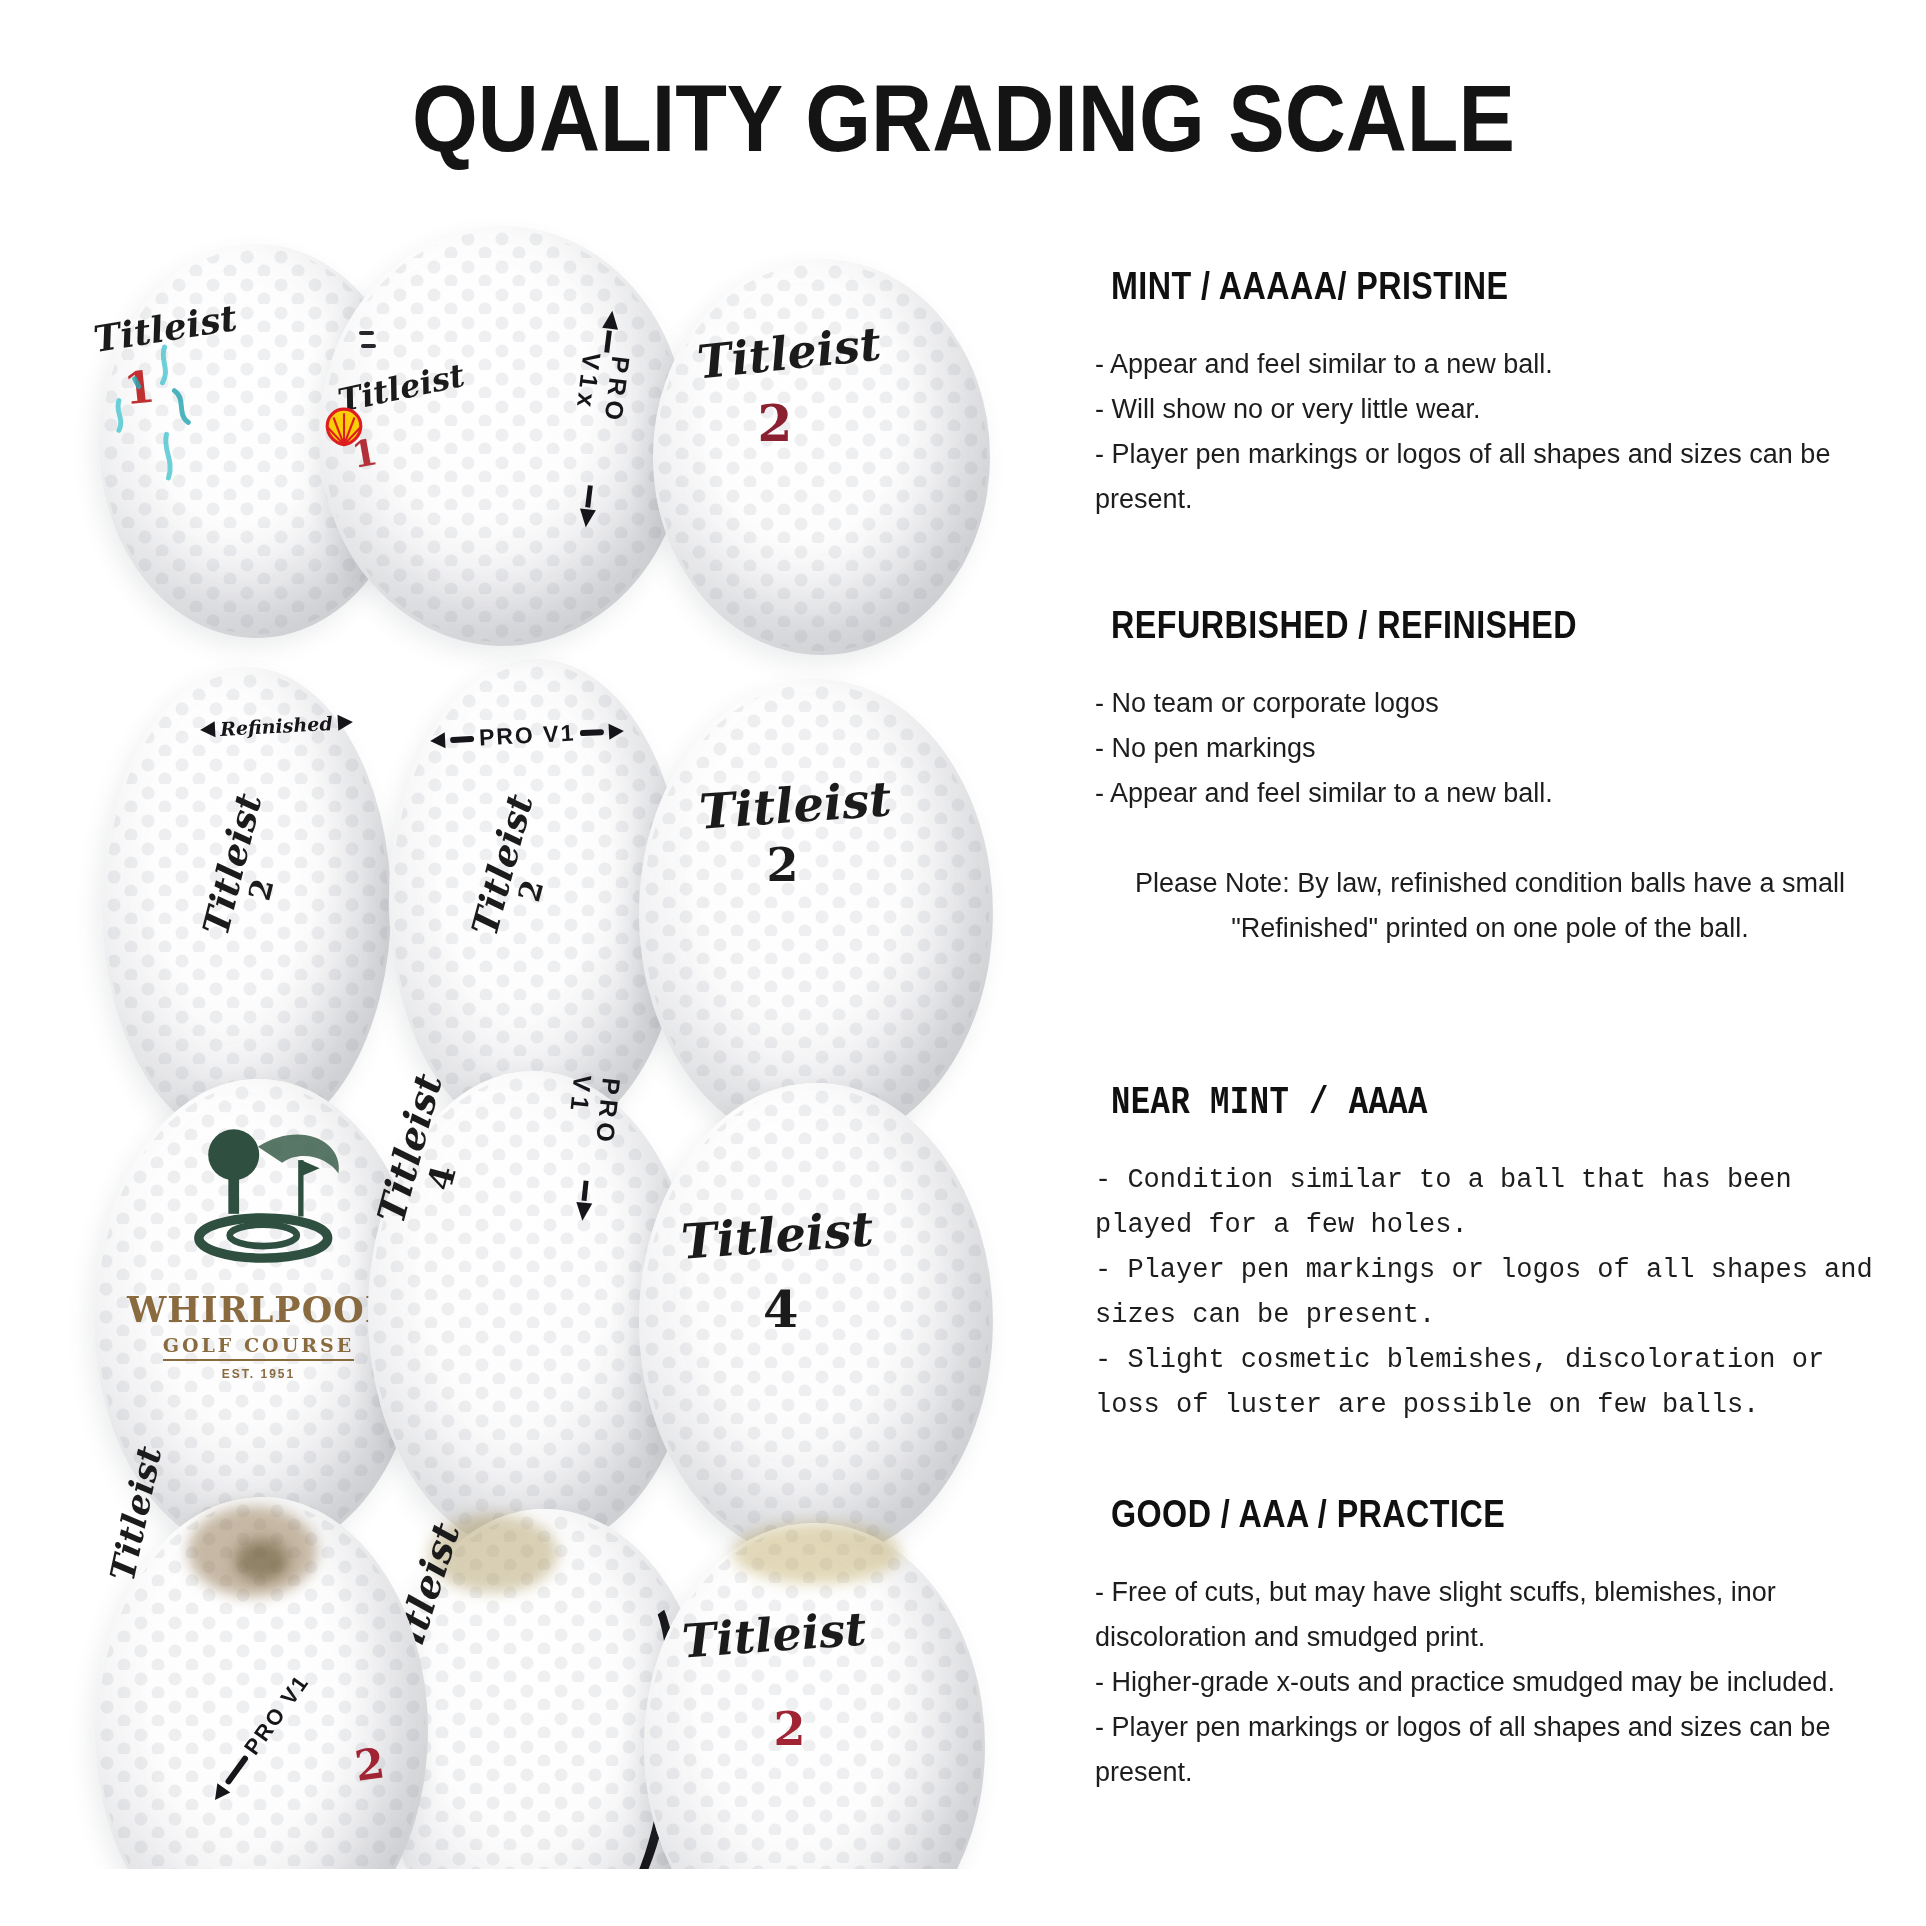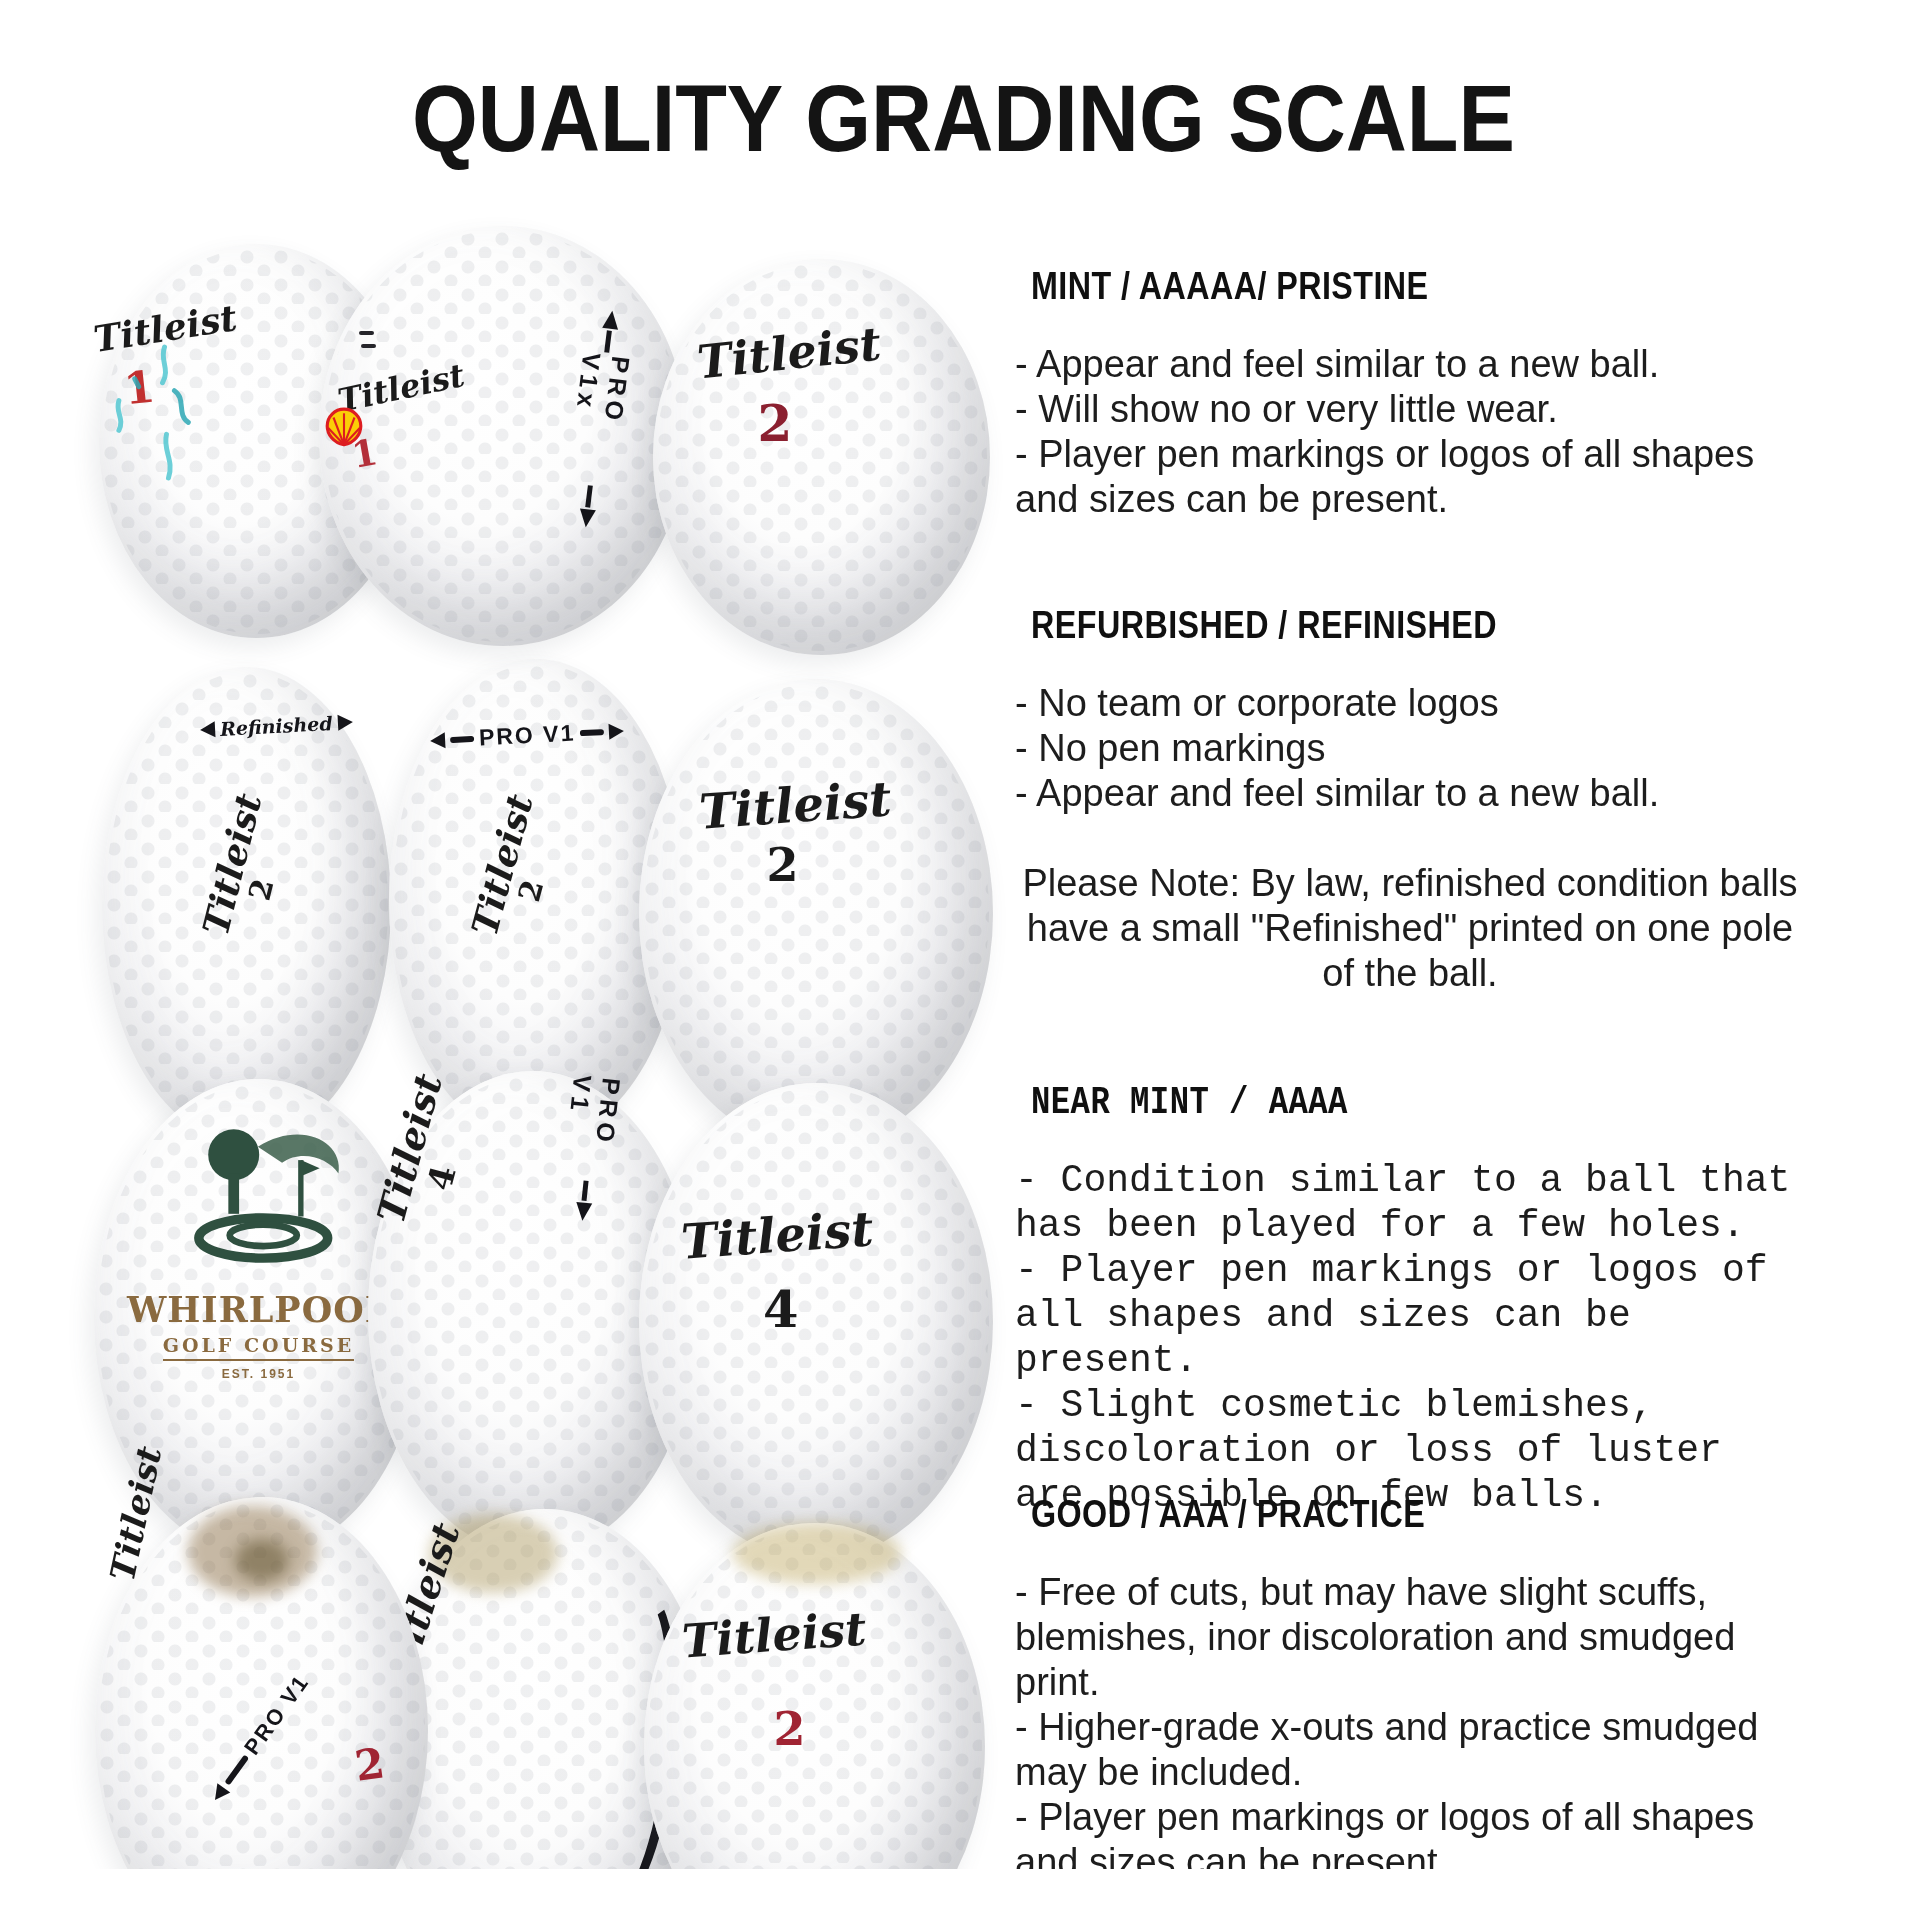--- a/index.html
+++ b/index.html
@@ -5,25 +5,25 @@
   html,body { margin:0; padding:0; background:#ffffff; }
   .page { position:relative; width:1927px; height:1869px; overflow:hidden; background:#fff;
           font-family:"Liberation Sans", sans-serif; }
 
   
   .title { position:absolute; top:65px; left:0; width:100%; margin:0; text-align:center;
            font-size:94px; font-weight:bold; letter-spacing:0px; color:#141414;
            transform:scaleX(.90); transform-origin:center; white-space:nowrap; }
 
   
-  .section { position:absolute; left:1015px; width:790px; color:#1d1d1d; }
+  .section { position:absolute; left:1095px; width:790px; color:#1d1d1d; }
   .section h2 { font-size:38px; font-weight:bold; color:#101010; letter-spacing:0.5px;
                 margin:0 0 34px 16px; transform:scaleX(.85); transform-origin:left bottom;
                 white-space:nowrap; }
-  .section p { font-size:38px; line-height:45px; margin:0; }
+  .section p { font-size:27px; line-height:45px; margin:0; }
   .section p.note { margin-top:45px;text-align:center; }
 
   
   .ball { position:absolute; border-radius:50%;
     background: radial-gradient(ellipse at 45% 36%, #ffffff 0%, #fdfdfd 38%, #f3f3f5 56%,
                 #e9e9eb 70%, #dbdcde 84%, #cbccd0 96%);
     box-shadow: inset -22px -36px 69px rgba(90,95,105,.20), inset 14px 22px 50px rgba(255,255,255,.95),
                 -6px 10px 22px rgba(80,85,95,.10); }
   .ball::before { content:""; position:absolute; inset:1%; border-radius:50%; opacity:.55;
     background-image:

